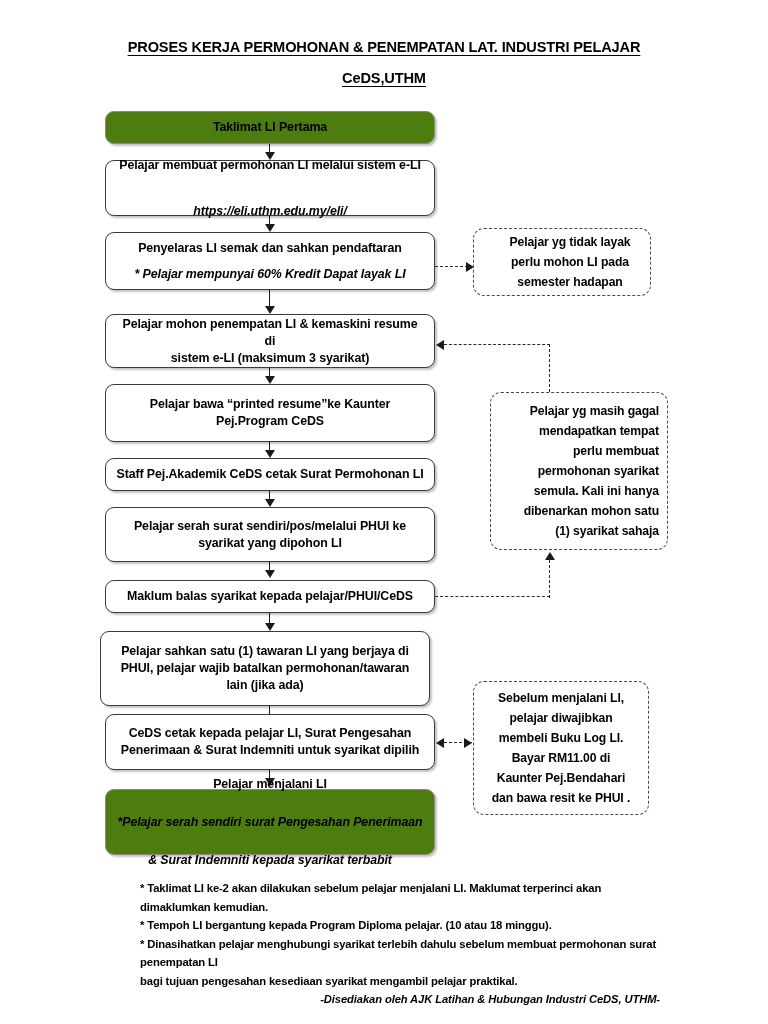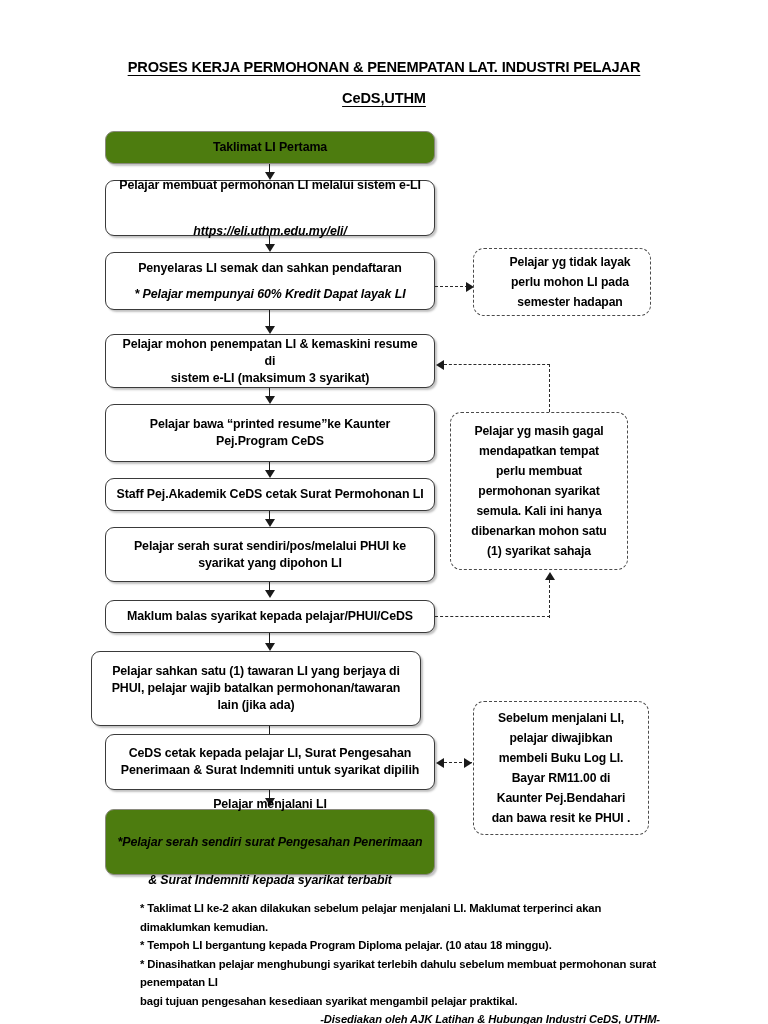--- a/index.html
+++ b/index.html
@@ -12,21 +12,20 @@
     height: 1024px;
     position: relative;
     font-family: "Liberation Sans", sans-serif;
     color: #000000;
     overflow: hidden;
   }
   .page {
     position: relative;
     width: 768px;
     height: 877px;
-    margin-top: 20px;
   }
 
   
   .title-block {
     position: absolute;
     top: 34px;
     left: 0;
     width: 768px;
     text-align: center;
   }
@@ -213,21 +212,21 @@
     <div class="ln">Pelajar mohon penempatan LI &amp; kemaskini resume di</div>
     <div class="ln">sistem e-LI (maksimum 3 syarikat)</div>
   </div>
   <div class="vline" style="left:269px; top:368px; height:12px;"></div>
   <div class="arrow-down" style="left:265px; top:376px;"></div>
 
   <div class="arrow-left" style="left:436px; top:340px;"></div>
   <div class="dash-h" style="left:444px; top:344px; width:106px;"></div>
   <div class="dash-v" style="left:549px; top:344px; height:48px;"></div>
 
-  <div class="note" style="left:450px; top:392px; width:178px; height:158px;">
+  <div class="note" style="left:490px; top:392px; width:178px; height:158px;align-items:flex-end;">
     <div class="ln">Pelajar yg masih gagal</div>
     <div class="ln">mendapatkan tempat</div>
     <div class="ln">perlu membuat</div>
     <div class="ln">permohonan syarikat</div>
     <div class="ln">semula. Kali ini hanya</div>
     <div class="ln">dibenarkan mohon satu</div>
     <div class="ln">(1) syarikat sahaja</div>
   </div>
 
   <div class="box" style="left:105px; top:384px; width:330px; height:58px;justify-content:center;">
@@ -254,21 +253,21 @@
     <div class="ln">Maklum balas syarikat kepada pelajar/PHUI/CeDS</div>
   </div>
 
   <div class="dash-h" style="left:435px; top:596px; width:115px;"></div>
   <div class="dash-v" style="left:549px; top:560px; height:38px;"></div>
   <div class="arrow-up" style="left:545px; top:552px;"></div>
 
   <div class="vline" style="left:269px; top:613px; height:14px;"></div>
   <div class="arrow-down" style="left:265px; top:623px;"></div>
 
-  <div class="box" style="left:91px; top:631px; width:330px; height:75px;">
+  <div class="box" style="left:100px; top:631px; width:330px; height:75px;">
     <div class="ln">Pelajar sahkan satu (1) tawaran LI yang berjaya di</div>
     <div class="ln">PHUI, pelajar wajib batalkan permohonan/tawaran</div>
     <div class="ln">lain (jika ada)</div>
   </div>
   <div class="vline" style="left:269px; top:706px; height:12px;"></div>
   <div class="arrow-down" style="left:265px; top:714px;"></div>
 
   <div class="box" style="left:105px; top:714px; width:330px; height:56px;">
     <div class="ln">CeDS cetak kepada pelajar LI, Surat Pengesahan</div>
     <div class="ln">Penerimaan &amp; Surat Indemniti untuk syarikat dipilih</div>

